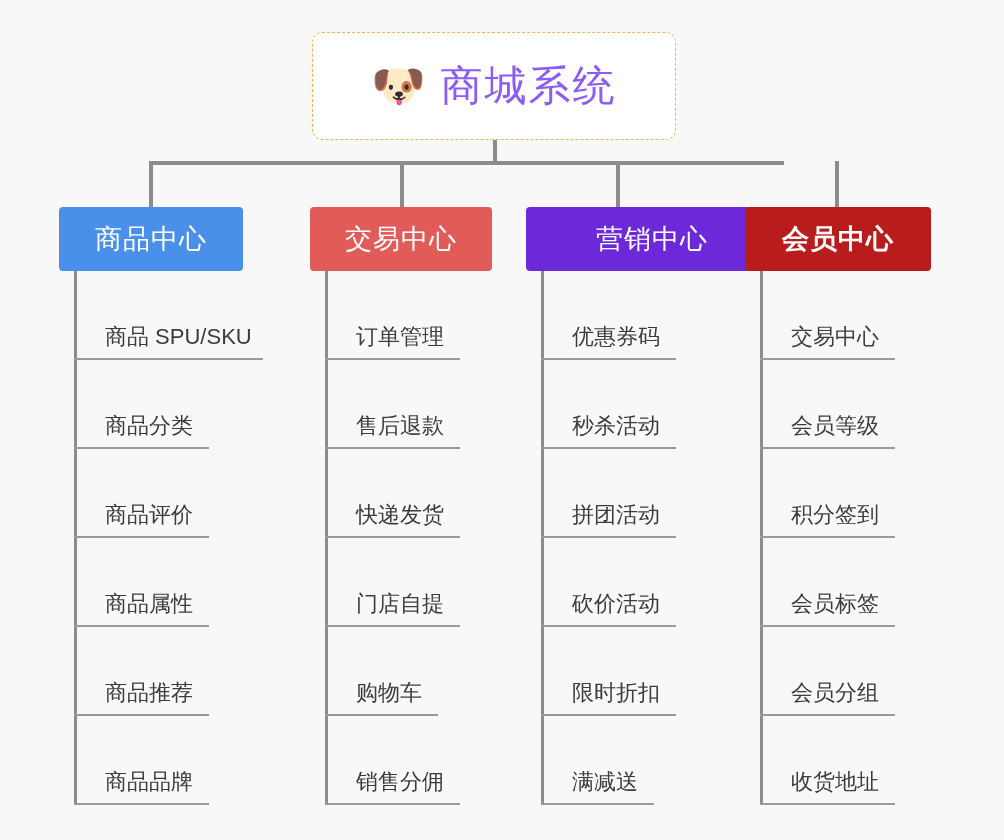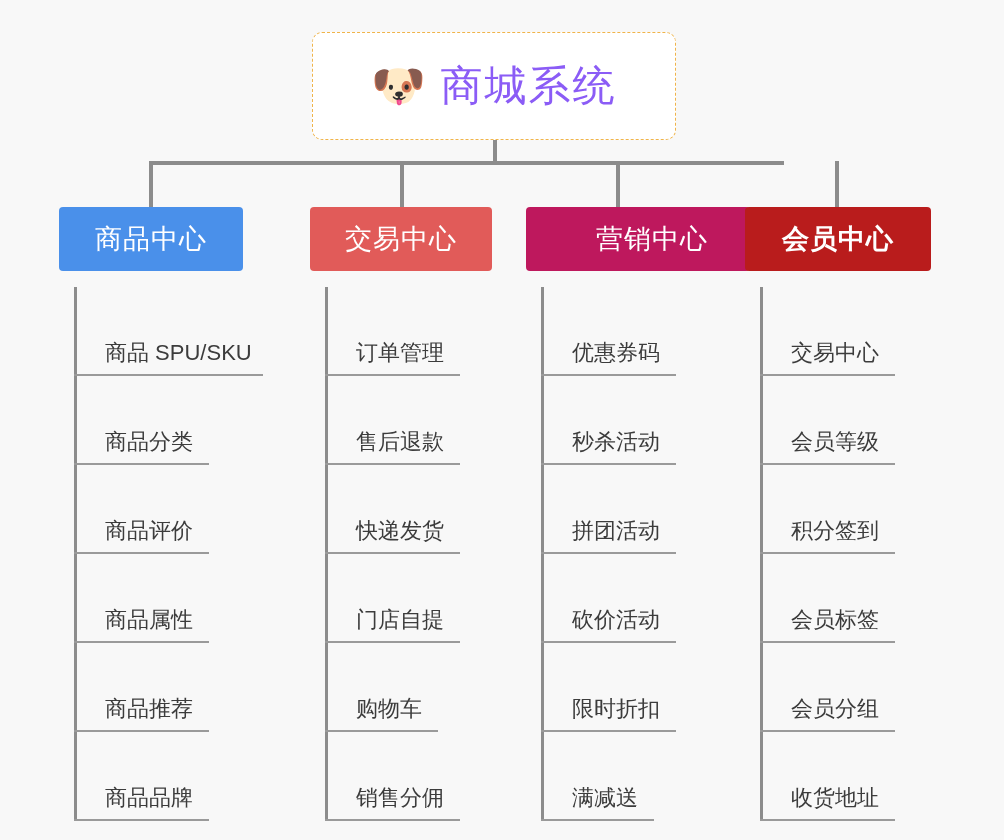--- a/index.html
+++ b/index.html
@@ -87,21 +87,21 @@
     justify-content: center;
     color: #ffffff;
     font-size: 27px;
     letter-spacing: 1px;
     white-space: nowrap;
   }
 
   
   .branch-body {
     position: relative;
-    margin-top: 16px;
+    margin-top: 0;
     text-align: center;
   }
   .branch-spine {
     position: absolute;
     left: 15px;
     top: 0;
     width: 3px;
     background: #8c8c8c;
   }
 
@@ -206,21 +206,21 @@
             <span class="leaf-label">购物车</span>
             <div class="leaf-rule" style="width: 113px;"></div>
           </div>
           <div class="leaf">
             <span class="leaf-label">销售分佣</span>
             <div class="leaf-rule" style="width: 135px;"></div>
           </div>
         </div>
       </div>
       <div class="branch" style="left: 526px; width: 186px;">
-        <div class="branch-head" style="background: #be185d; width: 224px; padding-left: 28px;">
+        <div class="branch-head" style="background: #6d28d9; width: 224px; padding-left: 28px;">
           <span>营销中心</span>
         </div>
         <div class="branch-body" style="height: 534px;">
           <div class="branch-spine" style="height: 534px;"></div>
           <div class="leaf">
             <span class="leaf-label">优惠券码</span>
             <div class="leaf-rule" style="width: 135px;"></div>
           </div>
           <div class="leaf">
             <span class="leaf-label">秒杀活动</span>

